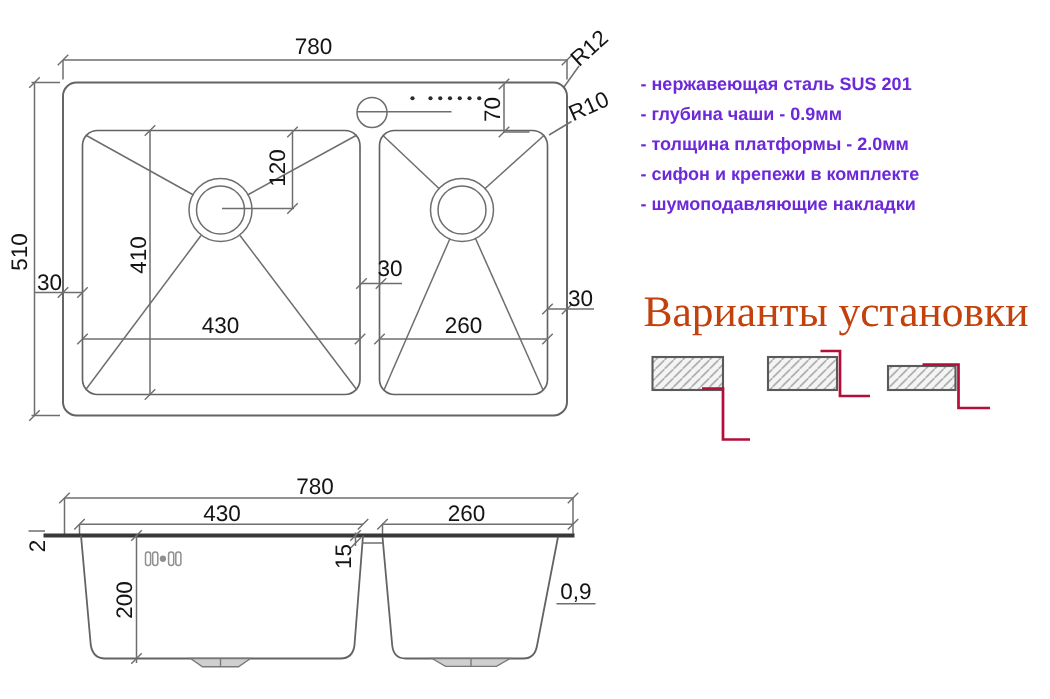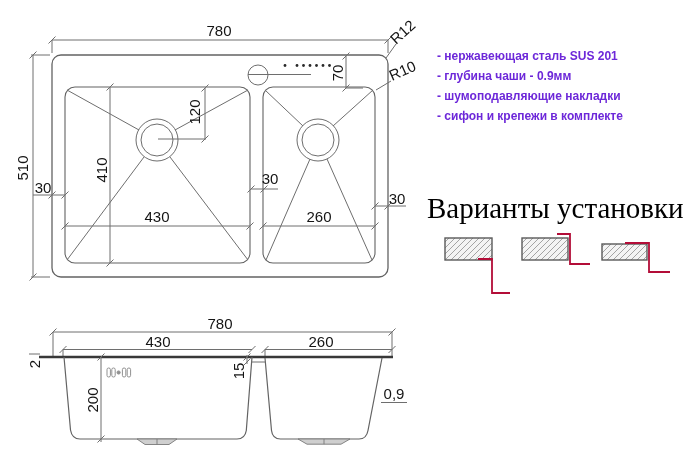--- a/index.html
+++ b/index.html
@@ -1,28 +1,28 @@
 <!DOCTYPE html>
 <html><head>
 <meta charset="utf-8">
 <style>
   html,body{margin:0;padding:0;}
   body{
     width:700px;height:466px;position:relative;background:#ffffff;
     font-family:"Liberation Sans", sans-serif;overflow:hidden;
   }
-  .stage{position:absolute;left:0;top:0;width:560px;height:466px;margin-left:10px;}
+  .stage{position:absolute;left:0;top:0;width:560px;height:466px;}
   svg text{fill:#141414;font-family:"Liberation Sans",sans-serif;font-size:15px;}
   .specs{
     position:absolute;left:427px;top:46px;width:265px;
     font-size:12px;line-height:20px;color:#6d28d9;white-space:nowrap;font-weight:bold;
   }
   .install-title{
-    position:absolute;left:417px;top:192px;
-    font-family:"Liberation Serif", serif;font-size:29px;color:#000000;white-space:nowrap;
+    position:absolute;left:429px;top:192px;
+    font-family:"Liberation Serif", serif;font-size:29px;color:#c2410c;white-space:nowrap;
   }
   .view{position:absolute;}
   #topview{left:0;top:0;}
   #frontview{left:0;top:300px;}
   #installsvg{left:425px;top:228px;}
 </style>
 </head>
 <body>
 
 <div class="stage">
@@ -221,22 +221,23 @@
     <text x="311" y="47" text-anchor="middle">260</text>
     <text transform="translate(30 64) rotate(-90)" text-anchor="middle">2</text>
     <text transform="translate(88 100) rotate(-90)" text-anchor="middle">200</text>
     <text transform="translate(234 71) rotate(-90)" text-anchor="middle">15</text>
     <text x="384" y="99" text-anchor="middle">0,9</text>
   </svg>
 
   <div class="specs">
     <div>- нержавеющая сталь SUS 201</div>
     <div>- глубина чаши - 0.9мм</div>
+    <div>- толщина платформы - 2.0мм</div>
+    <div>- сифон и крепежи в комплекте</div>
     <div>- шумоподавляющие накладки</div>
-    <div>- сифон и крепежи в комплекте</div>
   </div>
 
   <div class="install-title">Варианты установки</div>
 
   <svg id="installsvg" class="view" width="275" height="80" viewBox="0 0 275 80">
     <defs>
       <pattern id="hatch" width="6" height="6" patternUnits="userSpaceOnUse">
         <rect width="6" height="6" fill="#f4f4f4"></rect>
         <path d="M -1,7 L 7,-1" stroke="#9b9b9b" stroke-width="0.9"></path>
       </pattern>

